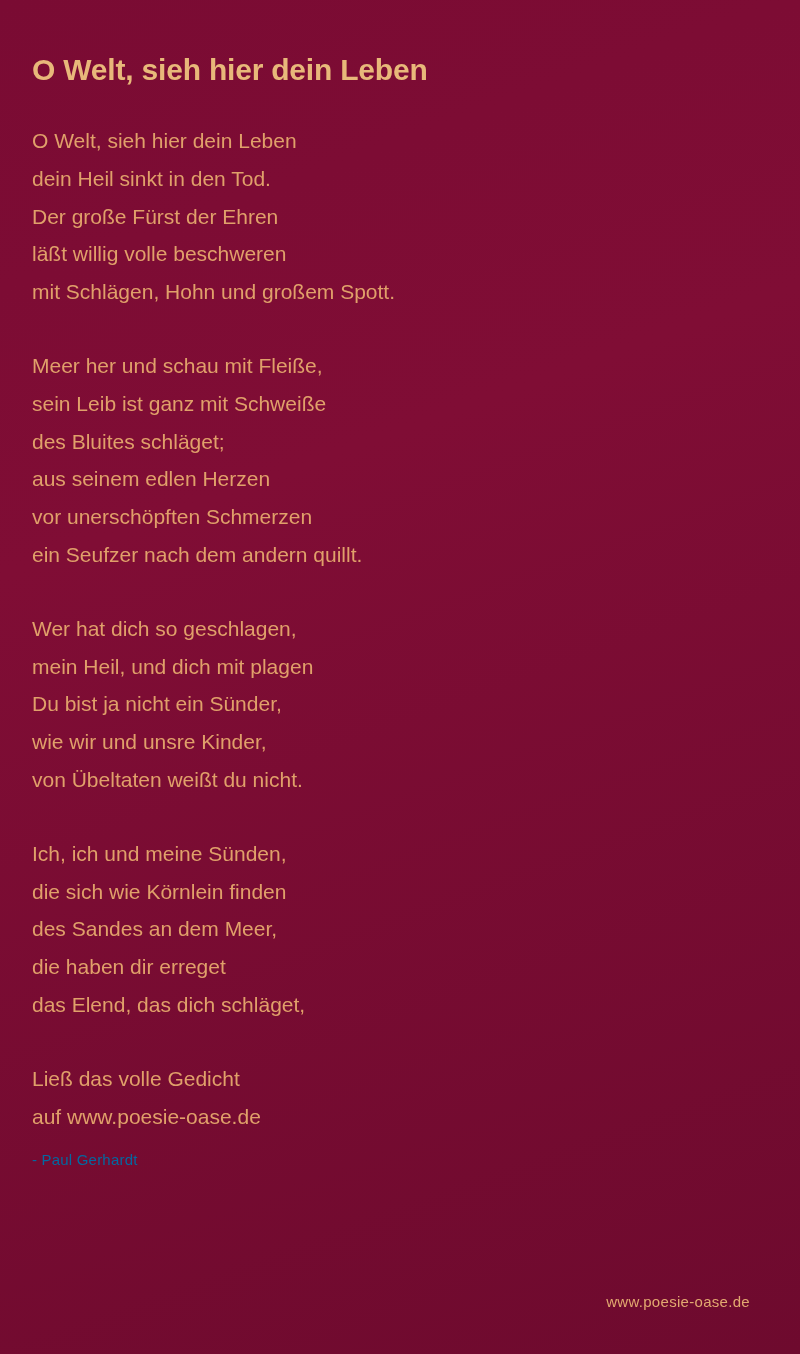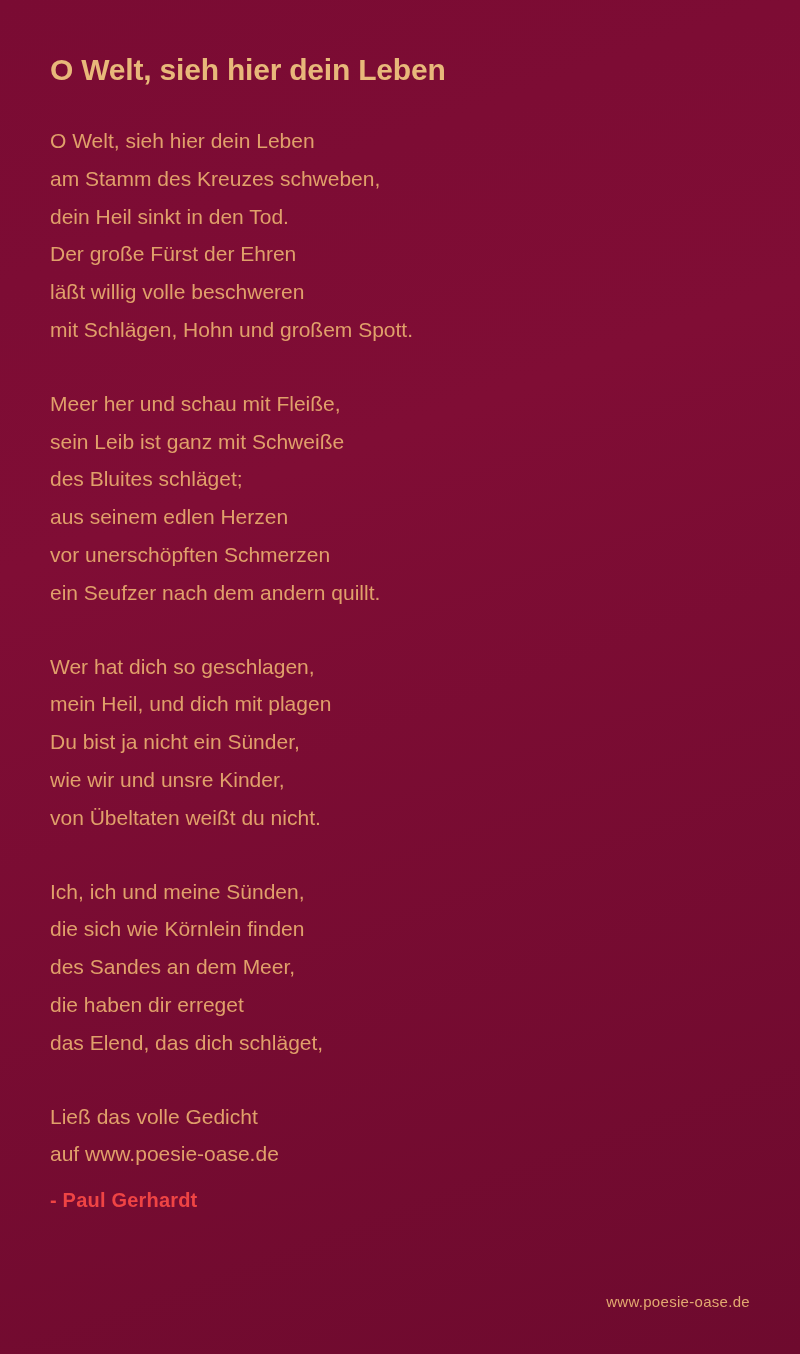--- a/index.html
+++ b/index.html
@@ -11,21 +11,21 @@
     height: 1354px;
     background: linear-gradient(160deg, #7a0b33 0%, #800d35 35%, #6e0a2e 100%);
     font-family: "Liberation Sans", sans-serif;
     overflow: hidden;
     position: relative;
   }
   .page {
     box-sizing: border-box;
     width: 800px;
     height: 1354px;
-    padding: 52px 50px 0 50px;
+    padding: 52px 50px 0 32px;
     position: relative;
   }
   .poem-title {
     font-size: 30px;
     font-weight: bold;
     color: #e8b87a;
     letter-spacing: -0.2px;
     margin: 0 0 34px 0;
     line-height: 1.2;
   }
@@ -38,23 +38,23 @@
     color: #e0a06a;
     white-space: pre;
   }
   .closing {
     margin-top: 34px;
   }
   .closing .line {
     color: #e0a06a;
   }
   .author {
-    font-size: 20px;
-    font-weight: bold;
-    color: #ef4444;
+    font-size: 15px;
+    font-weight: normal;
+    color: #0369a1;
     margin-top: 16px;
     letter-spacing: 0.2px;
   }
   .footer {
     position: absolute;
     right: 50px;
     bottom: 44px;
     font-size: 15px;
     font-weight: normal;
     color: #e2a970;
@@ -63,21 +63,20 @@
 </style>
 </head>
 <body>
 
 <div class="page">
 
   <h1 class="poem-title">O Welt, sieh hier dein Leben</h1>
 
   <div class="stanza">
     <div class="line">O Welt, sieh hier dein Leben</div>
-    <div class="line">am Stamm des Kreuzes schweben,</div>
     <div class="line">dein Heil sinkt in den Tod.</div>
     <div class="line">Der große Fürst der Ehren</div>
     <div class="line">läßt willig volle beschweren</div>
     <div class="line">mit Schlägen, Hohn und großem Spott.</div>
   </div>
 
   <div class="stanza">
     <div class="line">Meer her und schau mit Fleiße,</div>
     <div class="line">sein Leib ist ganz mit Schweiße</div>
     <div class="line">des Bluites schläget;</div>

